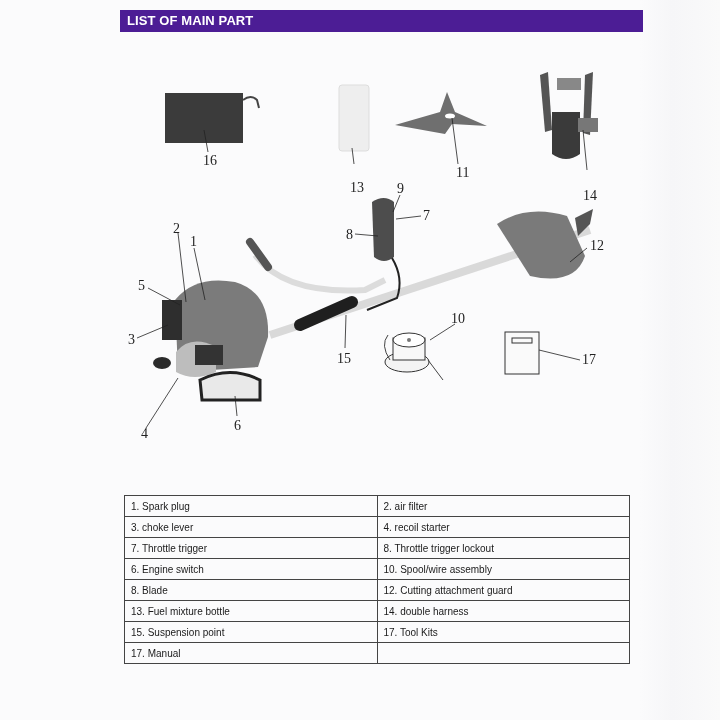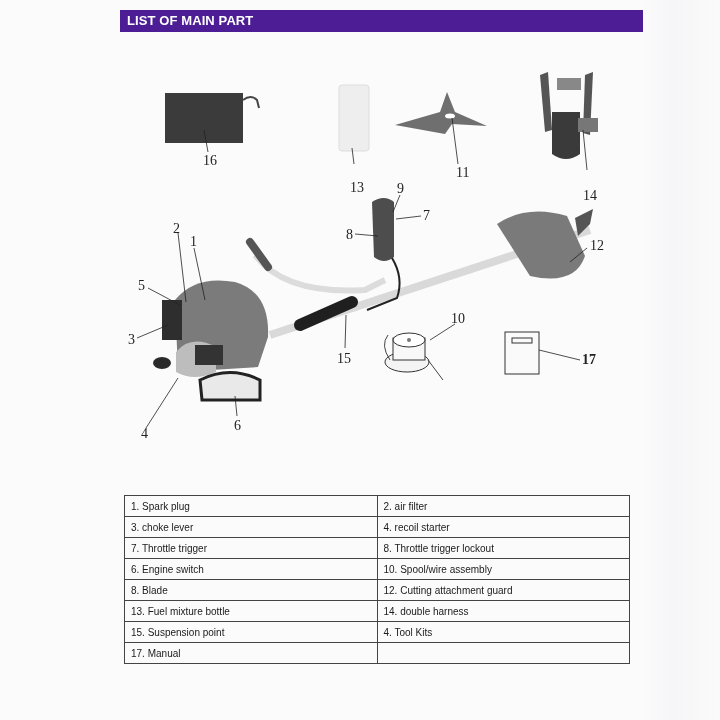--- a/index.html
+++ b/index.html
@@ -140,21 +140,21 @@
   <span class="callout" style="left:397px;top:181px;">9</span>
   <span class="callout" style="left:423px;top:208px;">7</span>
   <span class="callout" style="left:346px;top:227px;">8</span>
   <span class="callout" style="left:173px;top:221px;">2</span>
   <span class="callout" style="left:190px;top:234px;">1</span>
   <span class="callout" style="left:590px;top:238px;">12</span>
   <span class="callout" style="left:138px;top:278px;">5</span>
   <span class="callout" style="left:451px;top:311px;">10</span>
   <span class="callout" style="left:128px;top:332px;">3</span>
   <span class="callout" style="left:337px;top:351px;">15</span>
-  <span class="callout" style="left:582px;top:352px;font-weight:bold;">17</span>
+  <span class="callout" style="left:582px;top:352px;">17</span>
   <span class="callout" style="left:234px;top:418px;">6</span>
   <span class="callout" style="left:141px;top:426px;">4</span>
 </div>
 
 <table class="parts-table">
   <tbody>
     <tr>
       <td>1. Spark plug</td>
       <td>2. air filter</td>
     </tr>
@@ -173,20 +173,20 @@
     <tr>
       <td>8. Blade</td>
       <td>12. Cutting attachment guard</td>
     </tr>
     <tr>
       <td>13. Fuel mixture bottle</td>
       <td>14. double harness</td>
     </tr>
     <tr>
       <td>15. Suspension point</td>
-      <td>4. Tool Kits</td>
+      <td>17. Tool Kits</td>
     </tr>
     <tr>
       <td>17. Manual</td>
       <td></td>
     </tr>
   </tbody>
 </table>
 
 </body></html>

